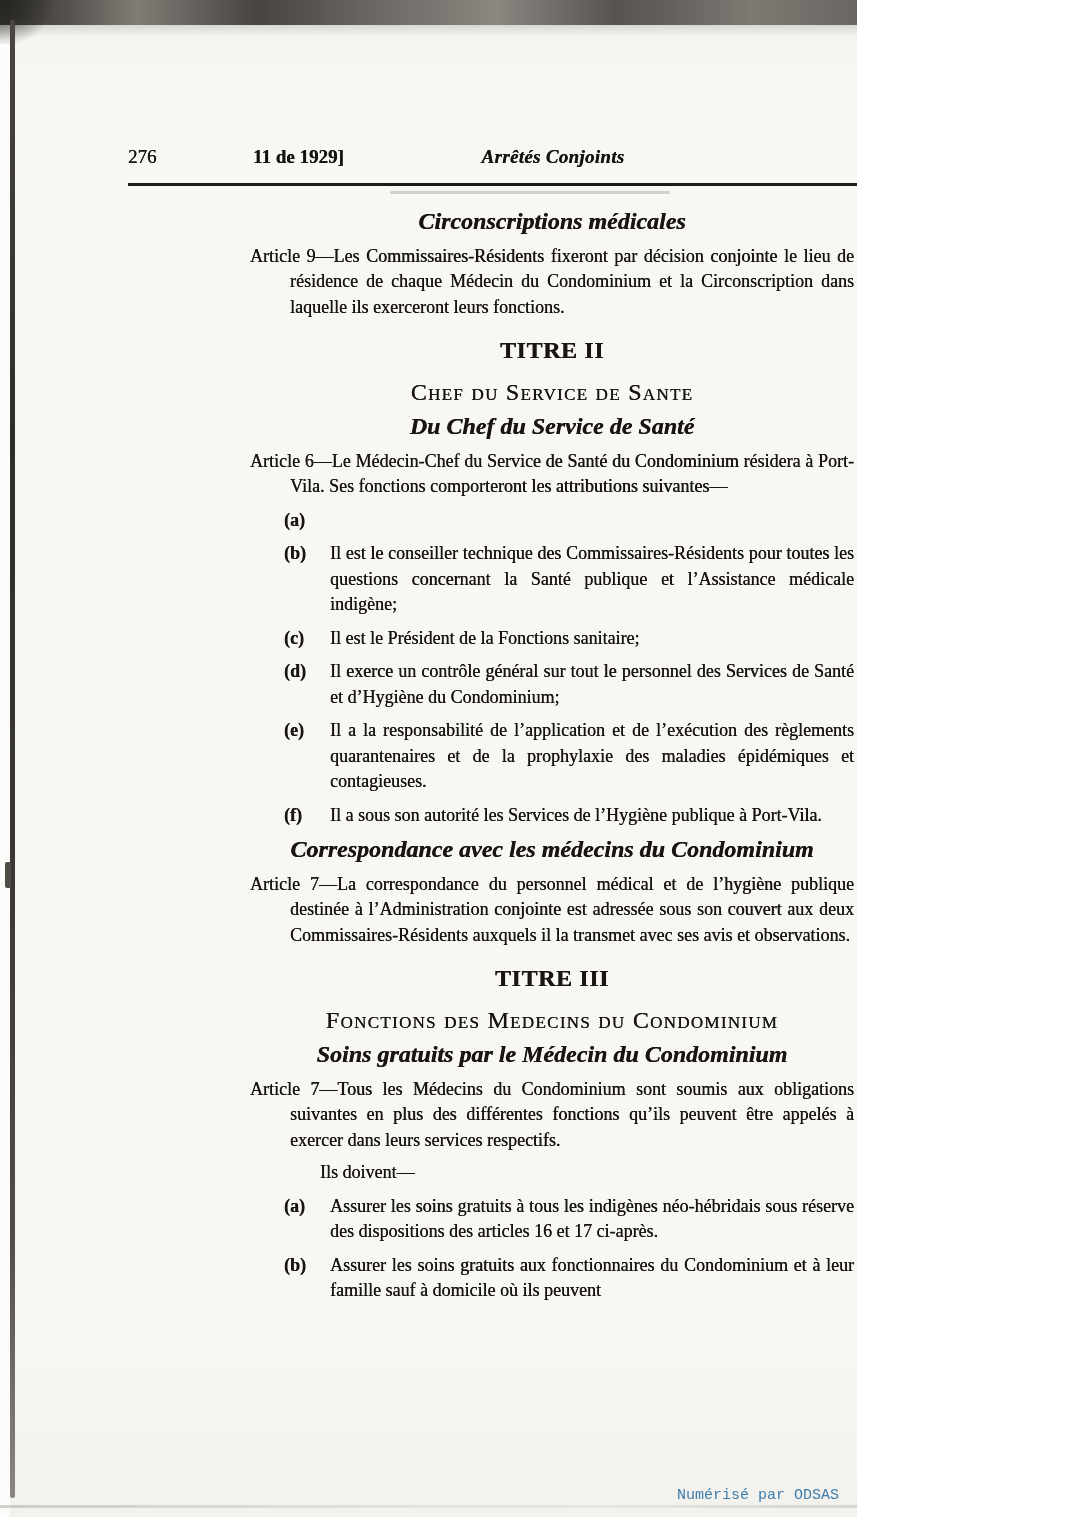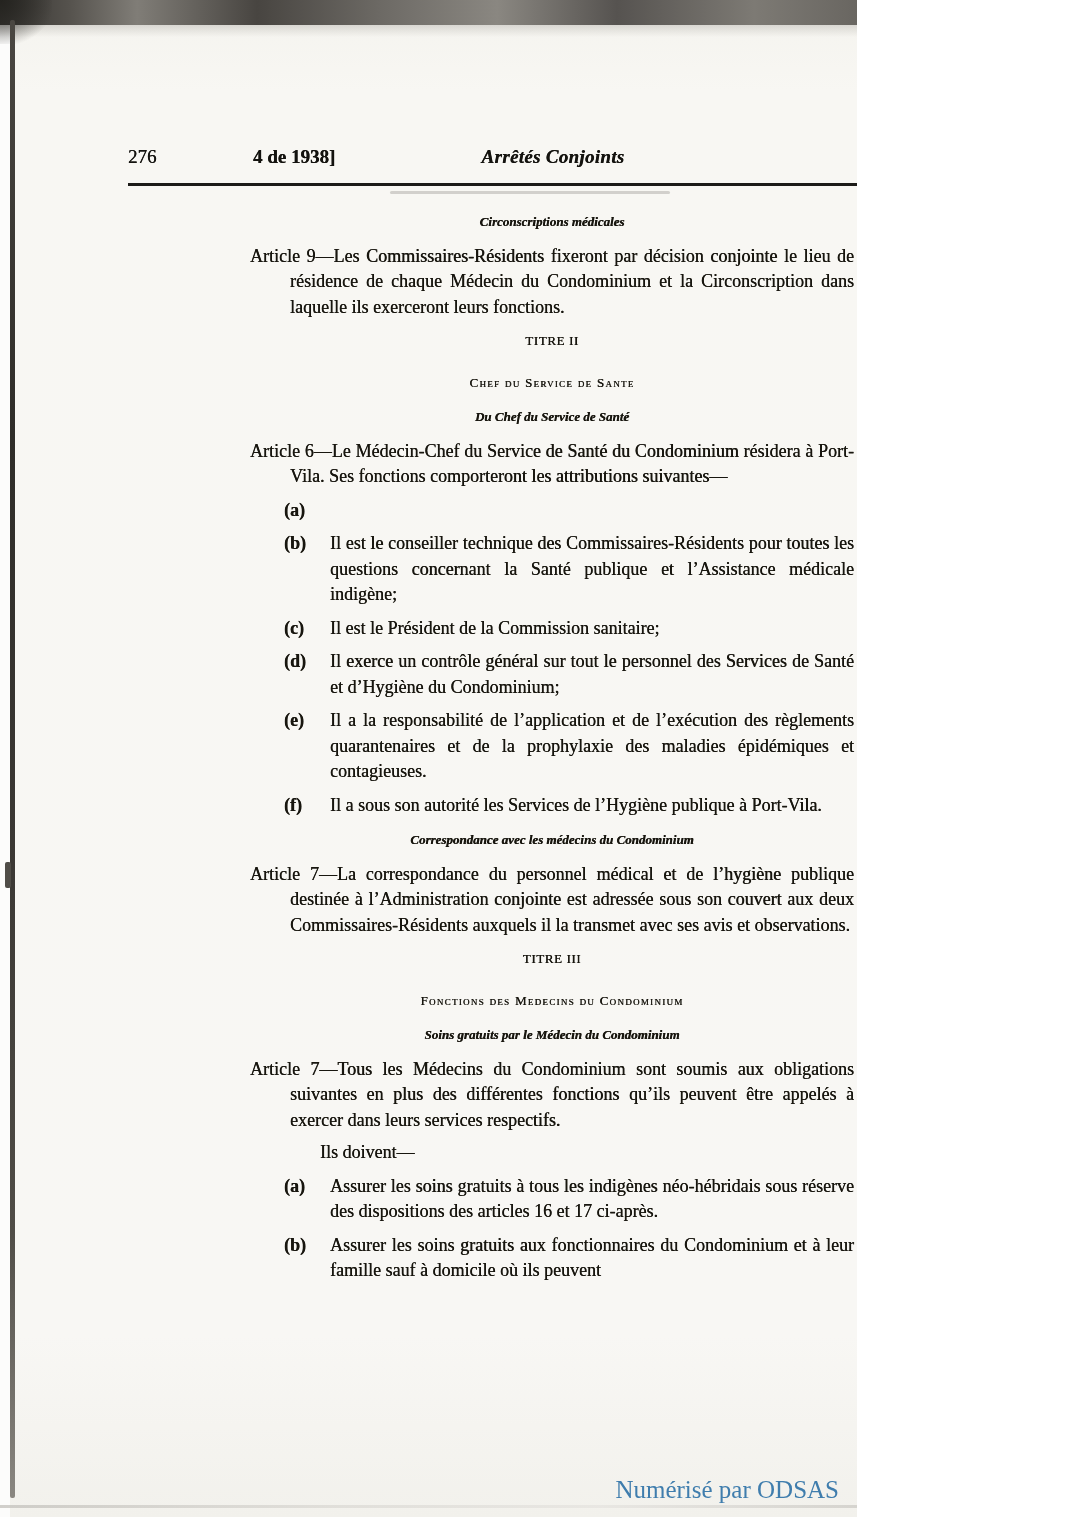--- a/index.html
+++ b/index.html
@@ -46,53 +46,53 @@
     font-weight:bold; font-style:italic; letter-spacing:.3px; }
   .header-rule { position:absolute; left:128px; top:183px; width:820px; height:3px; background:#1c1b18; }
   .header-rule::after { content:""; position:absolute; left:262px; top:8px; width:280px; height:3px;
     background:#b3b1ab; opacity:.55; border-radius:2px; }
 
   
   .content { position:absolute; left:250px; top:200px; width:604px;
     font-size:18px; line-height:25.5px; color:#18160f;
     text-align:justify; text-shadow:.32px 0 0 currentColor; }
   .c { text-align:center; }
-  .content h2, .content h3 { font-size:13px; line-height:25.5px; }
-  .titre   { font-weight:normal; letter-spacing:.6px; margin-top:8px; }
+  .content h2, .content h3 { font-size:24px; line-height:25.5px; }
+  .titre   { font-weight:bold; letter-spacing:.6px; margin-top:18px; }
   .smallcaps { font-variant:small-caps; font-weight:normal; letter-spacing:1.3px; margin-top:16px; font-size:19.5px; }
   .italic  { font-style:italic; font-weight:bold; margin-top:9px; }
   .art { margin-top:9px; padding-left:40px; text-indent:-40px; }
   .li { display:flex; padding-left:34px; margin-top:8px; }
   .marker { flex:0 0 46px; font-weight:bold; }
   .litext { flex:1; text-align:justify; }
   .lead { padding-left:70px; text-align:left; margin-top:7px; }
 
   
   .scan-credit { position:absolute; right:18px; bottom:13px;
-    font-family:Liberation Serif, serif; font-size:25px; color:#3f7dad; }
+    font-family:Liberation Mono, monospace; font-size:15px; color:#3f7dad; }
 </style>
 </head>
 <body>
 
 <div class="scan">
 
   <div class="edge-left-gutter"></div>
   <div class="edge-top"></div>
   <div class="corner-tl"></div>
   <div class="edge-left"></div>
   <div class="mark-left"></div>
   <div class="edge-bottom"></div>
   <div class="hole hole-1"></div>
   <div class="hole hole-2"></div>
   <div class="hole hole-3"></div>
   <div class="hole hole-4"></div>
 
   <header class="page-header">
     <span class="pagenum">276</span>
-    <span class="issue">4 de 1938]</span>
+    <span class="issue">11 de 1929]</span>
     <span class="jtitle">Arrêtés Conjoints</span>
   </header>
   <div class="header-rule"></div>
 
   <main class="content">
 
     <h3 class="c italic">Circonscriptions médicales</h3>
     <p class="art">Article 9—Les Commissaires-Résidents fixeront par décision conjointe le lieu de résidence de chaque Médecin du Condominium et la Circonscription dans laquelle ils exerceront leurs fonctions.</p>
 
     <h2 class="c titre">TITRE II</h2>
@@ -103,21 +103,21 @@
 
     <div class="li">
       <span class="marker">(a)</span>
     </div>
     <div class="li">
       <span class="marker">(b)</span>
       <span class="litext">Il est le conseiller technique des Commissaires-Résidents pour toutes les questions concernant la Santé publique et l’Assistance médicale indigène;</span>
     </div>
     <div class="li">
       <span class="marker">(c)</span>
-      <span class="litext">Il est le Président de la Commission sanitaire;</span>
+      <span class="litext">Il est le Président de la Fonctions sanitaire;</span>
     </div>
     <div class="li">
       <span class="marker">(d)</span>
       <span class="litext">Il exerce un contrôle général sur tout le personnel des Services de Santé et d’Hygiène du Condominium;</span>
     </div>
     <div class="li">
       <span class="marker">(e)</span>
       <span class="litext">Il a la responsabilité de l’application et de l’exécution des règlements quarantenaires et de la prophylaxie des maladies épidémiques et contagieuses.</span>
     </div>
     <div class="li">

